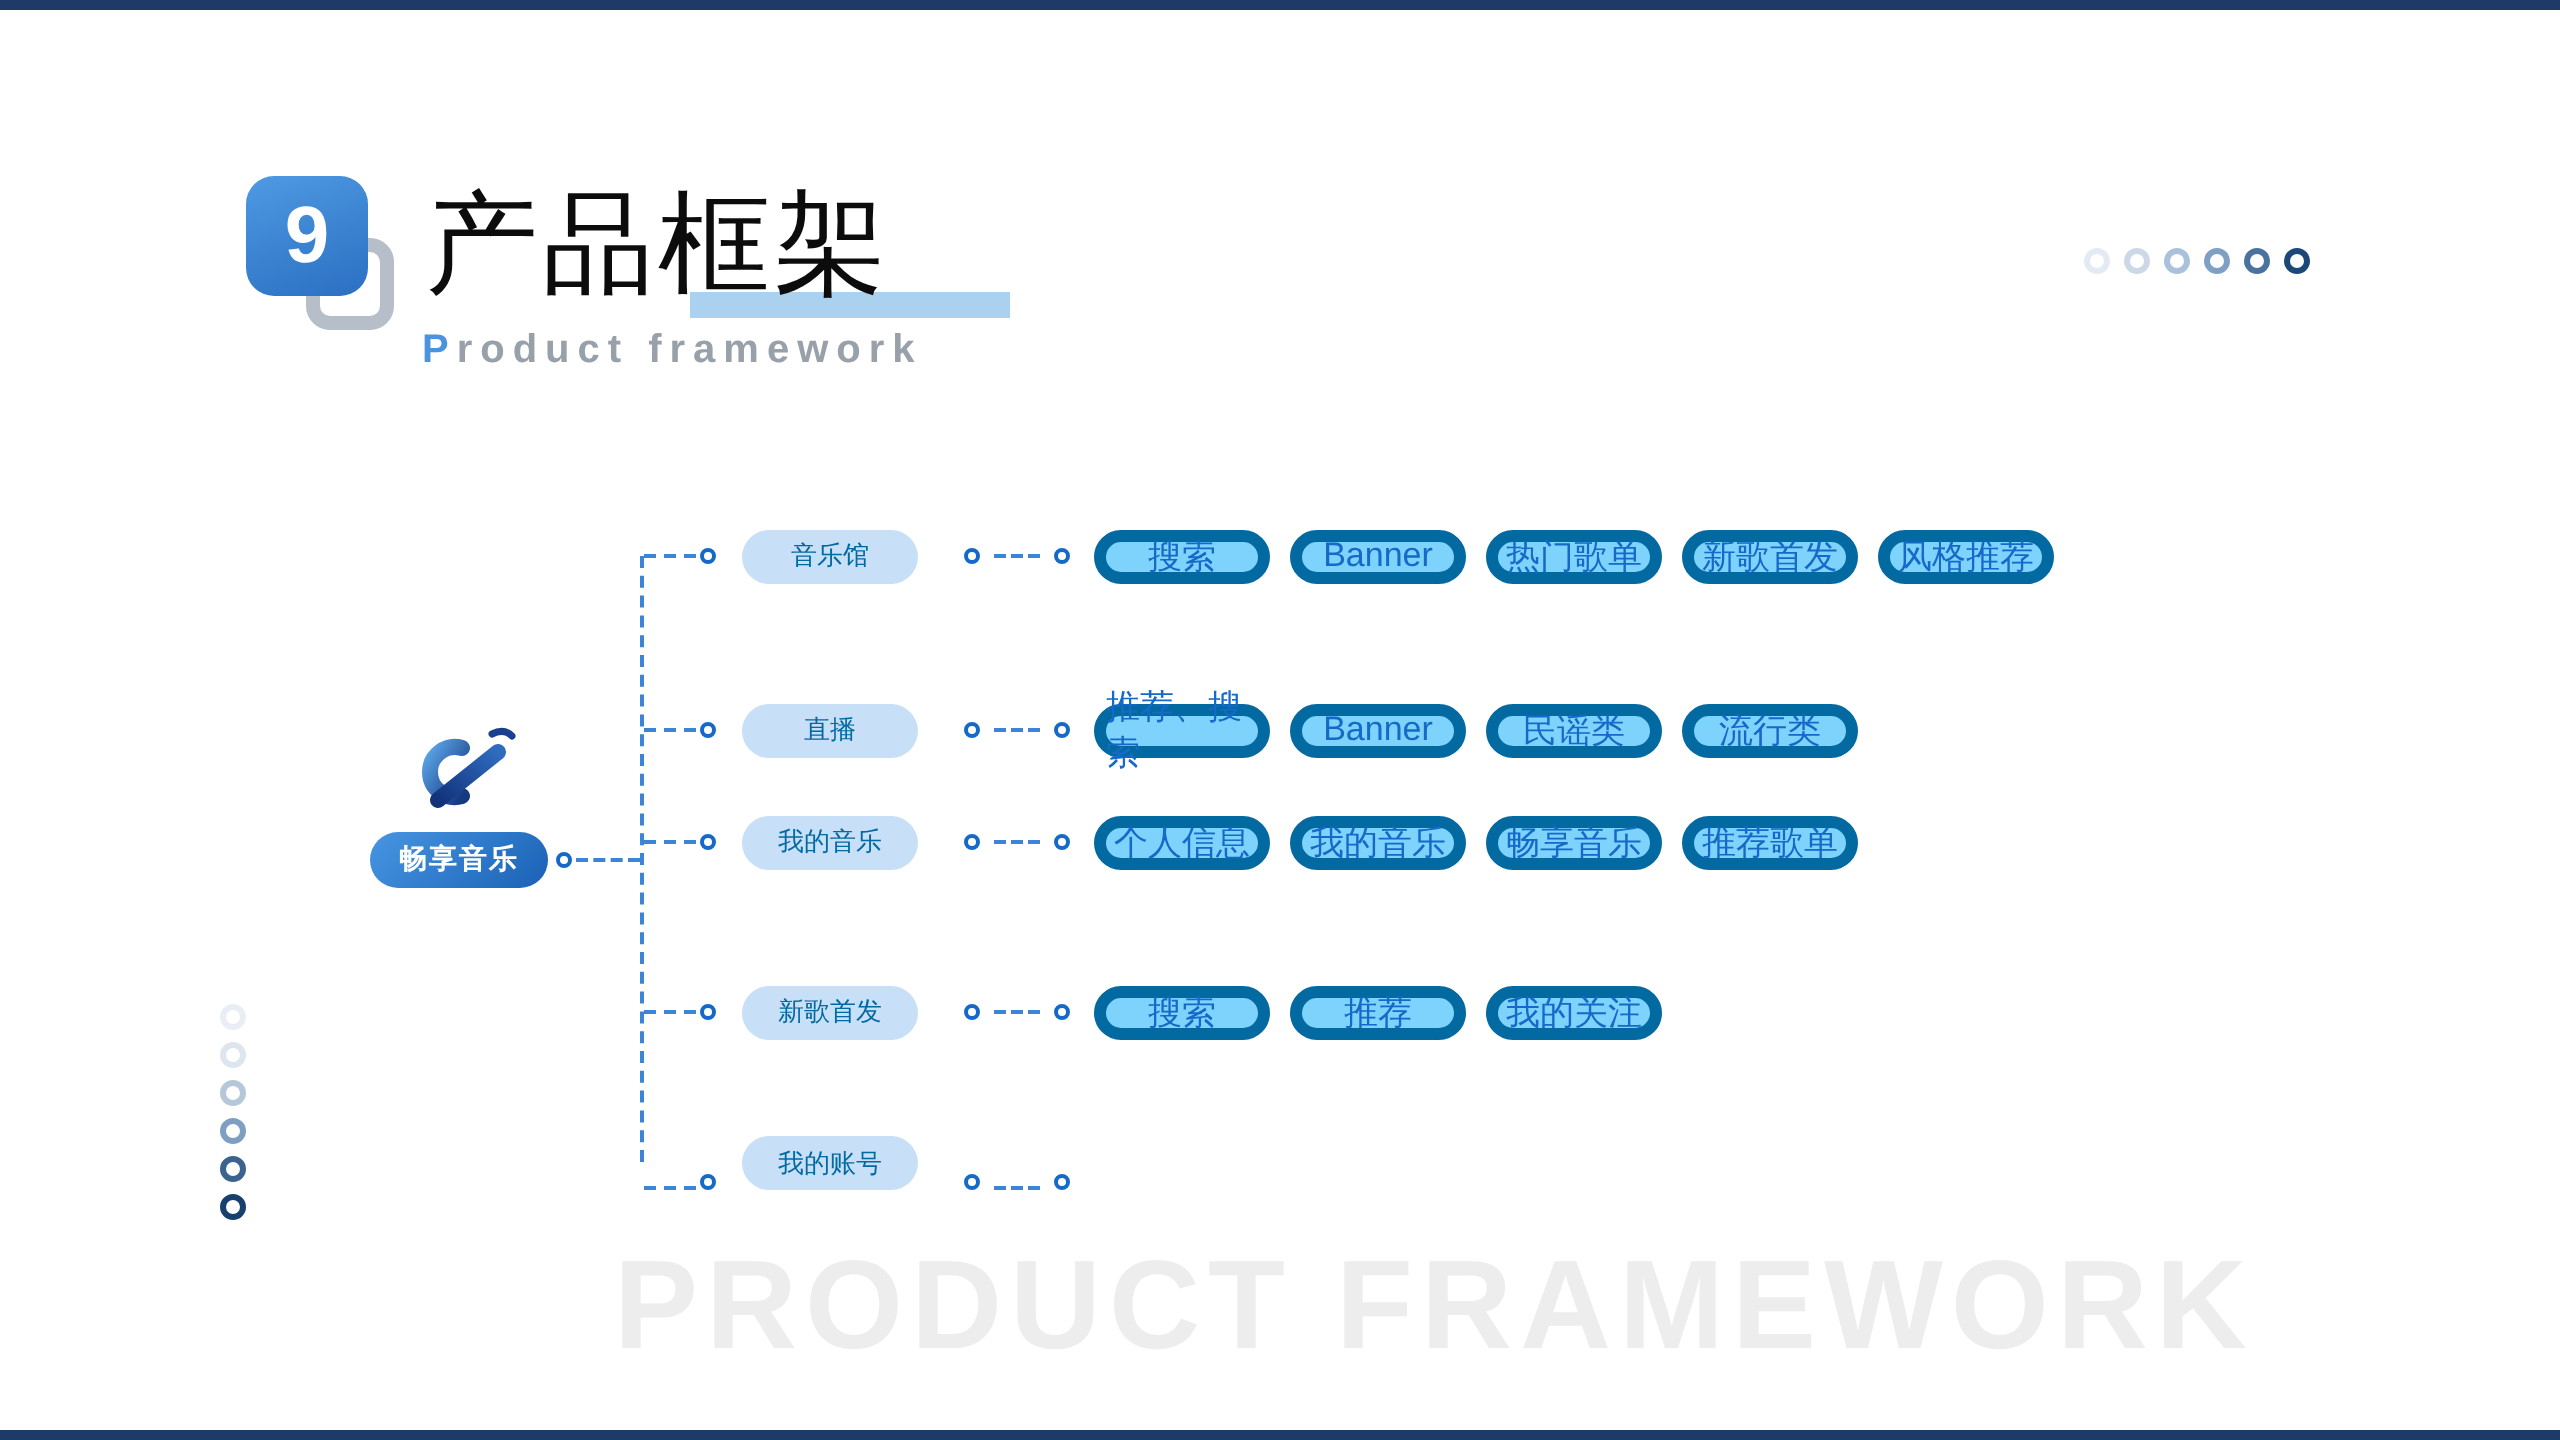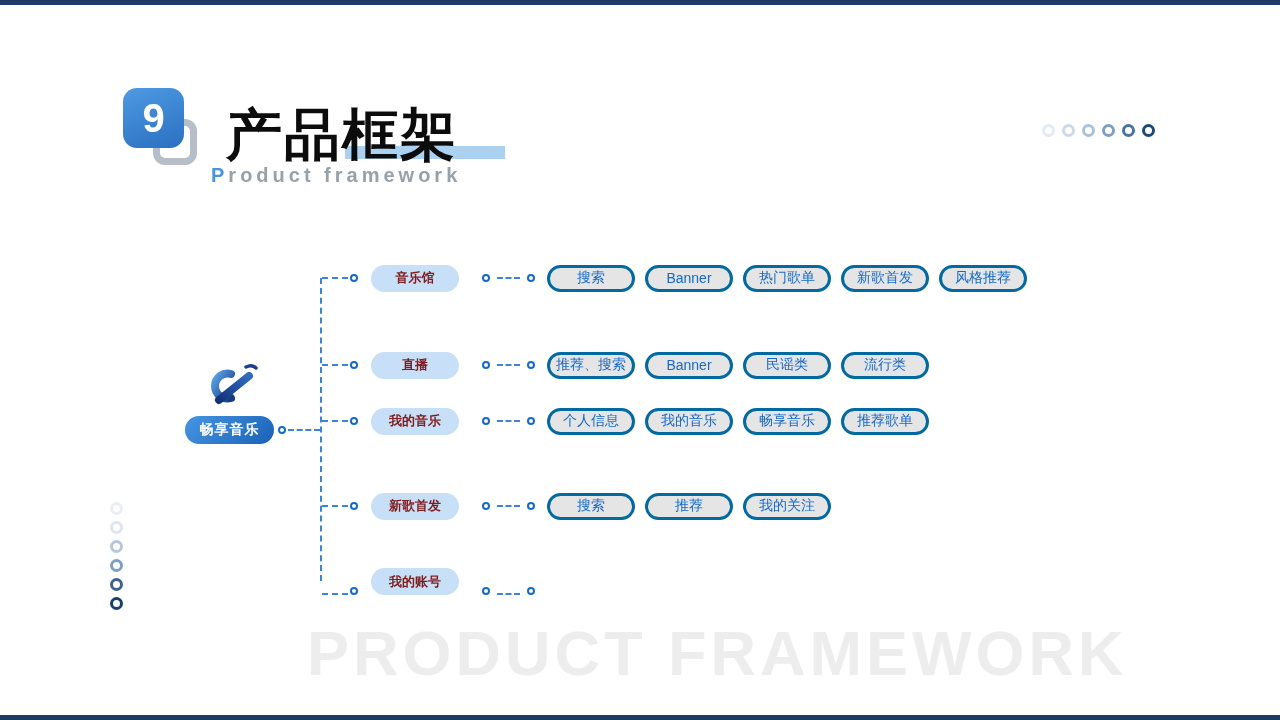--- a/index.html
+++ b/index.html
@@ -7,21 +7,21 @@
          font-family:"Liberation Sans","DejaVu Sans",sans-serif;}
   .edge-bar{position:absolute;left:0;width:1280px;height:5px;background:#1e3a66;}
   .edge-bar.top{top:0;} .edge-bar.bottom{bottom:0;}
 
   
   .badge{position:absolute;left:123px;top:88px;width:61px;height:60px;border-radius:14px;
          background:linear-gradient(160deg,#4e9ae2,#2b6fc2);color:#fff;font-size:40px;font-weight:700;
          display:flex;align-items:center;justify-content:center;z-index:3;}
   .badge-ghost{position:absolute;left:153px;top:119px;width:30px;height:32px;border:7px solid #b5bec9;
          border-radius:12px;z-index:2;background:transparent;}
-  .title{position:absolute;left:208px;top:86px;margin:18px;font-size:56px;font-weight:700;color:#0c0c0c;
+  .title{position:absolute;left:208px;top:86px;margin:5px;font-size:56px;font-weight:400;color:#0c0c0c;
          letter-spacing:2px;z-index:2;line-height:1.1;}
   .title-underline{position:absolute;left:345px;top:146px;width:160px;height:13px;background:#abd1f1;z-index:1;}
   .subtitle{position:absolute;left:211px;top:164px;font-size:20px;letter-spacing:4px;color:#98a0a9;
          font-weight:600;z-index:2;}
   .sub-first{color:#4a94dd;}
 
   
   .dots-row{position:absolute;left:1042px;top:124px;display:flex;gap:7px;}
   .dots-col{position:absolute;left:110px;top:502px;display:flex;flex-direction:column;gap:6px;}
   .dot-ring{width:13px;height:13px;border:3px solid #ccc;border-radius:50%;box-sizing:border-box;flex:none;}
@@ -33,27 +33,27 @@
          background:linear-gradient(135deg,#4796e2,#1a61b5);color:#fff;font-size:14px;font-weight:700;
          display:flex;align-items:center;justify-content:center;letter-spacing:1px;}
   .ring{width:8px;height:8px;border:2px solid #1569c8;border-radius:50%;background:#fff;
          box-sizing:border-box;display:inline-block;flex:none;}
   .root-ring{position:absolute;left:278px;top:426px;}
   .root-dash{position:absolute;left:288px;top:429px;width:32px;border-top:2px dashed #3a85d8;height:0;}
   .spine{position:absolute;left:320px;top:278px;height:303px;width:0;border-left:2px dashed #3a85d8;}
   .dash{border-top:2px dashed #3a85d8;height:0;flex:none;}
   .row{position:absolute;left:322px;height:28px;display:flex;align-items:center;}
   .row .d1{width:26px;margin-right:2px;}
-  .branch-pill{margin-left:13px;width:88px;height:27px;border-radius:14px;background:#c7dff7;color:#7f1d1d;
-         font-size:13px;font-weight:700;display:flex;align-items:center;justify-content:center;flex:none;}
+  .branch-pill{margin-left:13px;width:88px;height:27px;border-radius:14px;background:#c7dff7;color:#0369a1;
+         font-size:13px;font-weight:400;display:flex;align-items:center;justify-content:center;flex:none;}
   .row .r2{margin-left:23px;}
   .row .d2{width:23px;margin-left:7px;margin-right:7px;}
   .children{display:flex;gap:10px;margin-left:12px;}
-  .child-pill{width:88px;height:27px;border-radius:14px;background:#e5e5e5;border:3px solid #0369a1;color:#1569c8;
-         font-size:14px;font-weight:500;display:flex;align-items:center;justify-content:center;
+  .child-pill{width:88px;height:27px;border-radius:14px;background:#7dd3fc;border:6px solid #0369a1;color:#1569c8;
+         font-size:17px;font-weight:500;display:flex;align-items:center;justify-content:center;
          box-sizing:border-box;flex:none;}
 
   .watermark{position:absolute;left:307px;top:622px;font-size:63px;font-weight:900;color:#ededed;
          letter-spacing:4px;white-space:nowrap;line-height:1;}
 </style>
 </head>
 <body>
 
 <div class="slide">
   <div class="edge-bar top"></div>

